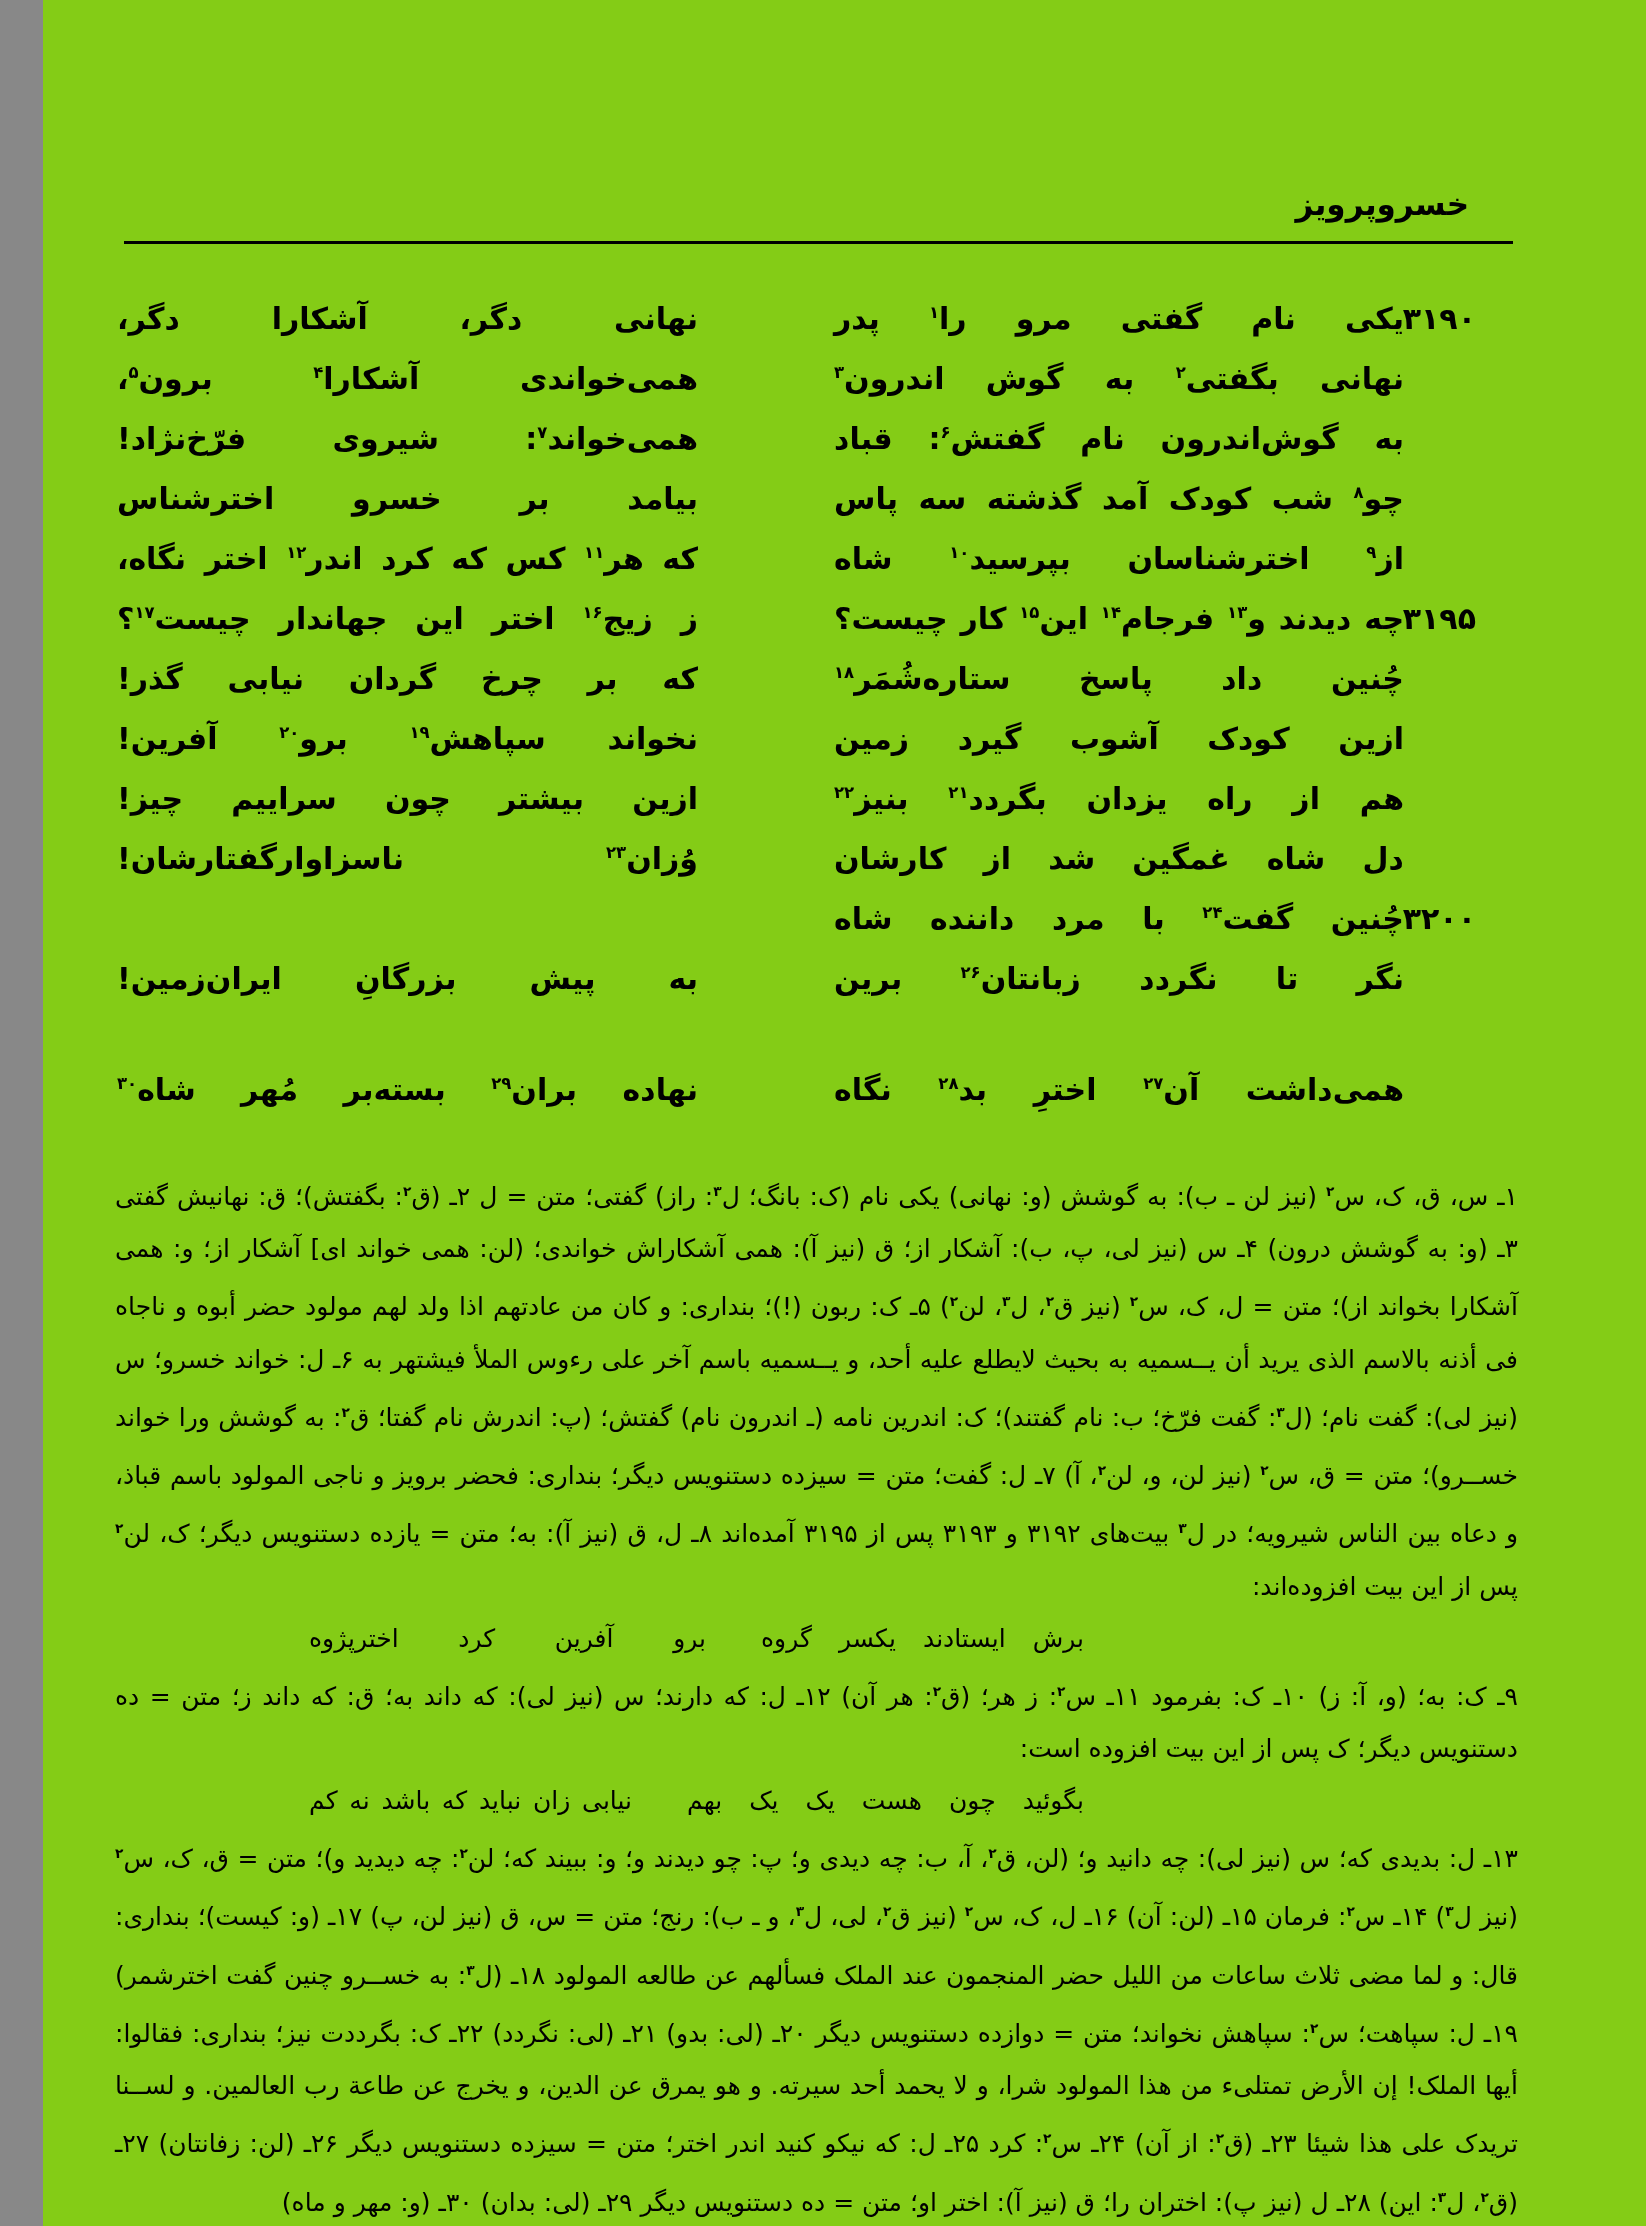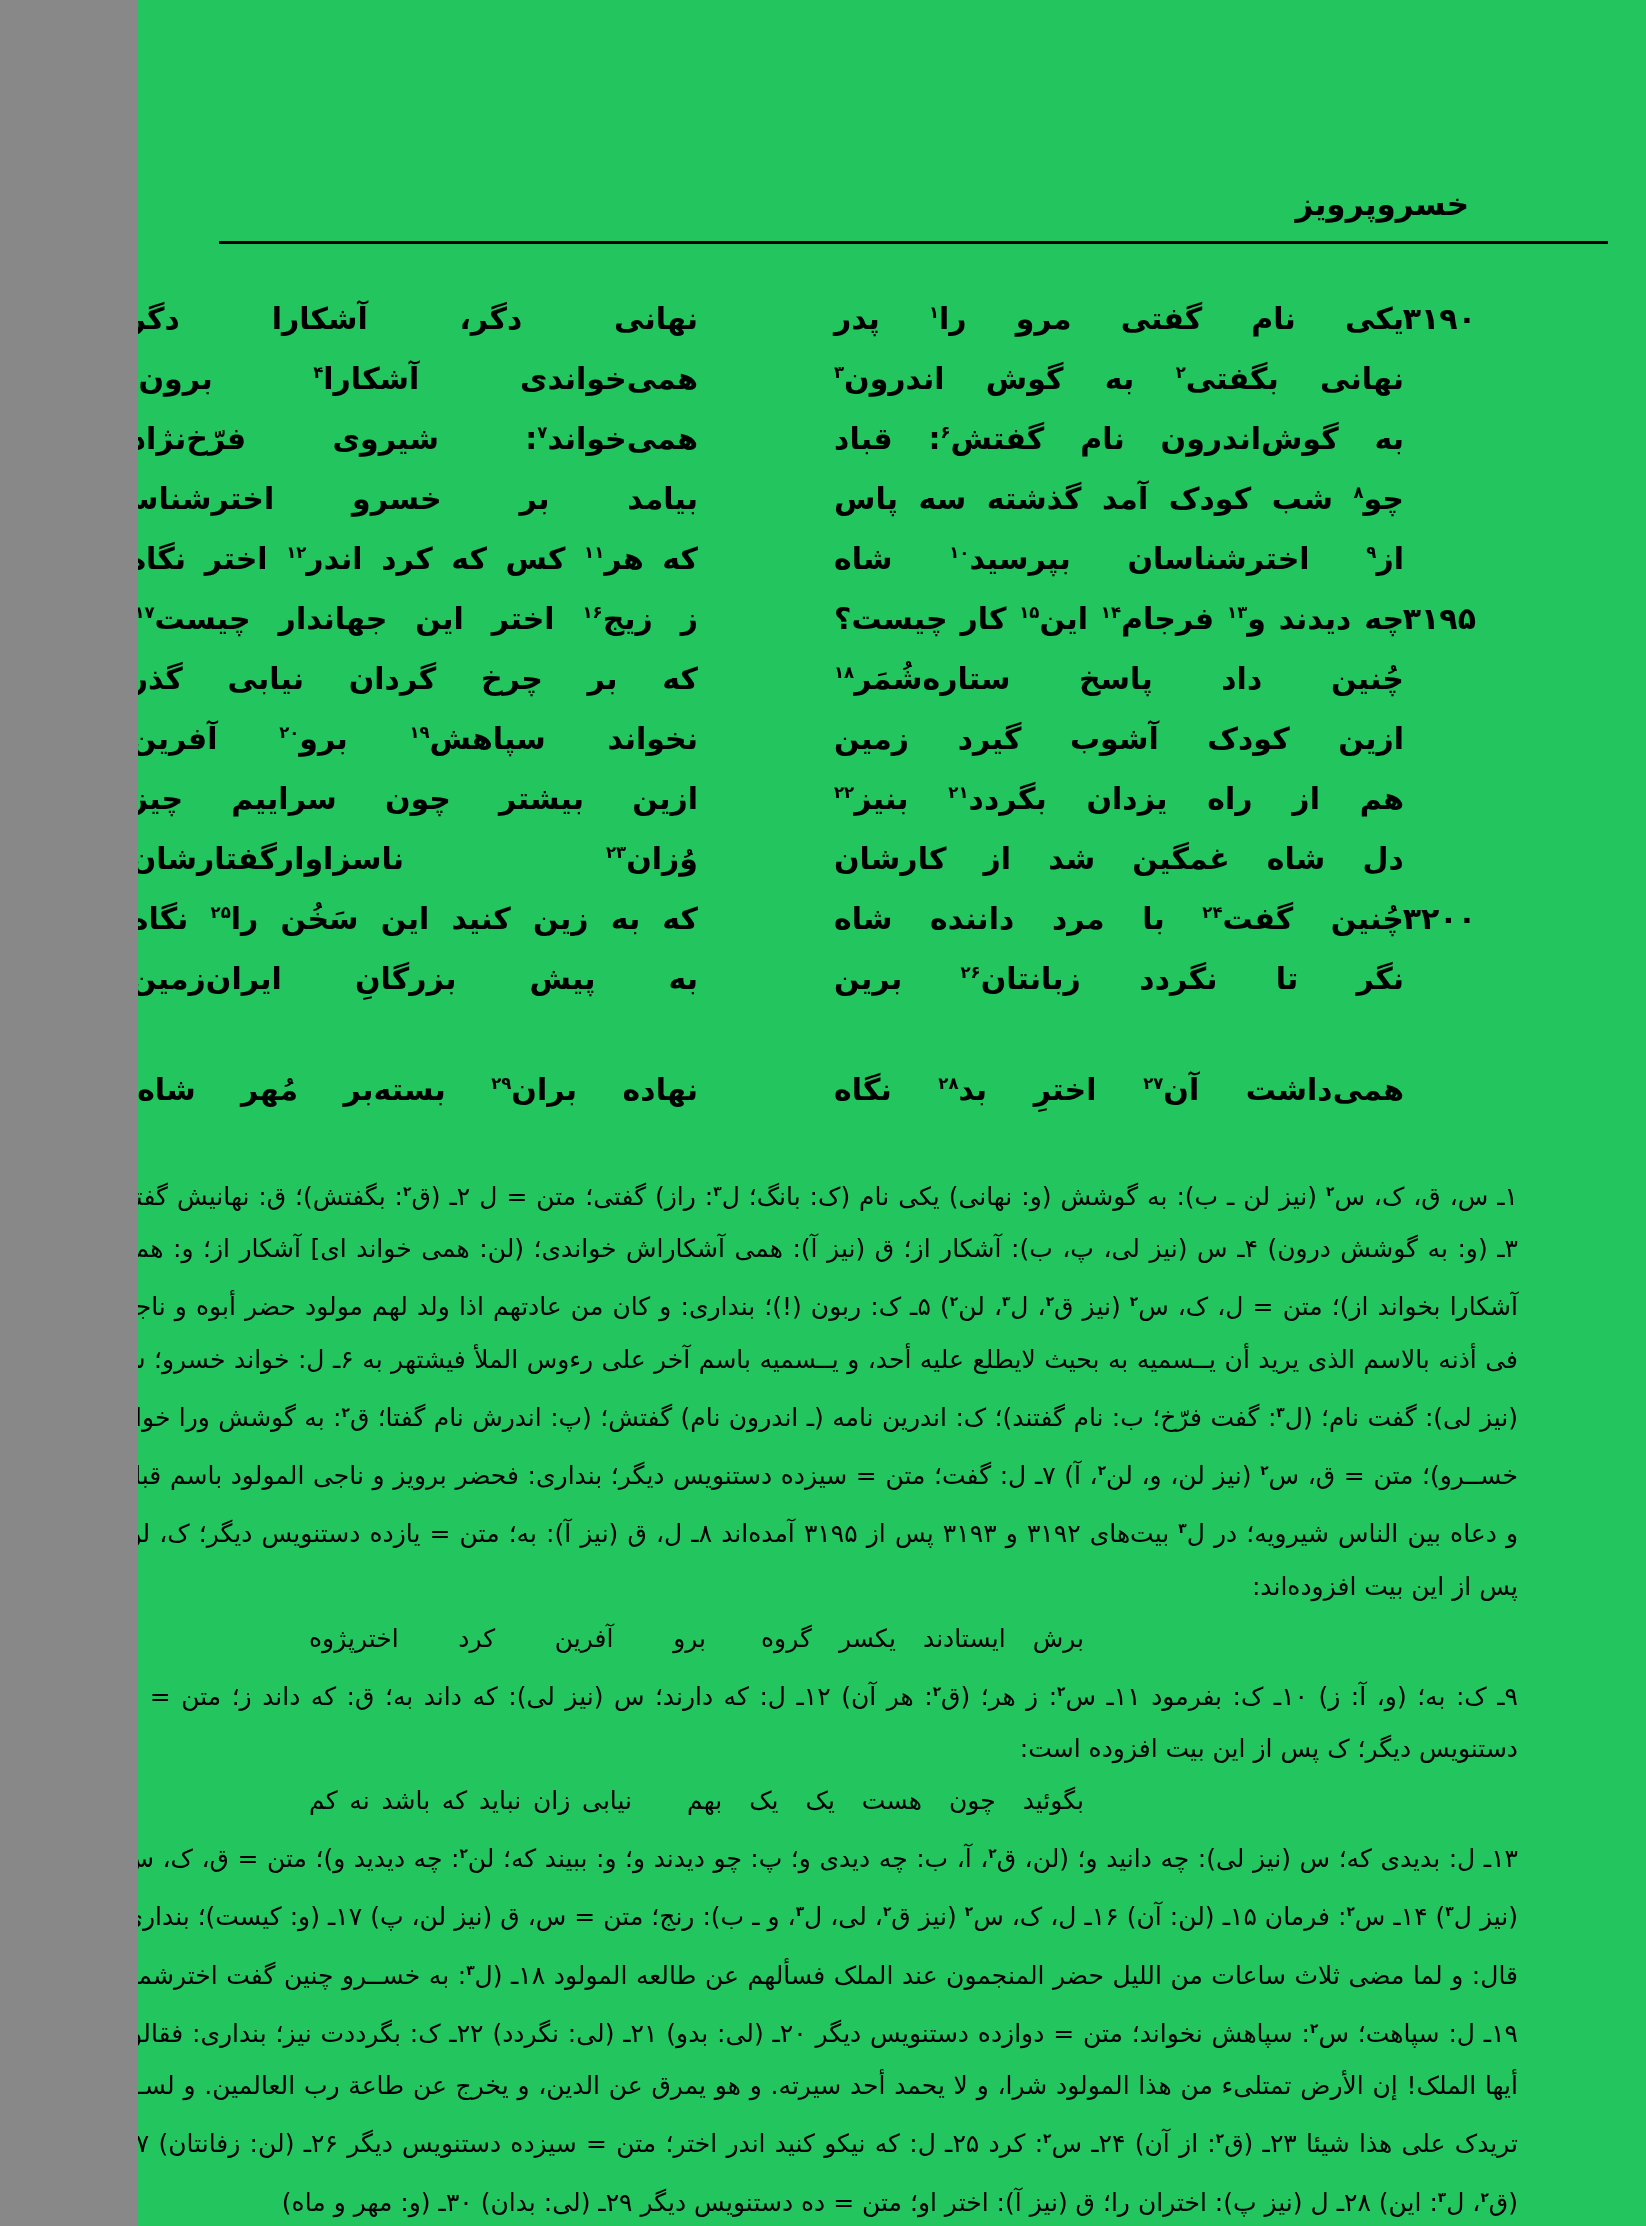--- a/index.html
+++ b/index.html
@@ -1,24 +1,23 @@
 <!DOCTYPE html>
 <html lang="fa" dir="rtl" style="font-size:14.8px"><head>
 <meta charset="utf-8">
 <style>
   html,body{margin:0;padding:0;background:#888;}
   .page{
     position:relative;
-    width:1481px;height:2226px;
-    background:#22c55e;
+    width:1603px;height:2226px;
+    background:#84cc16;
     color:#000;
     font-family:"DejaVu Sans",sans-serif;
     direction:rtl;
     overflow:hidden;
-    padding-left:27px;
   }
   
   .head-title{
     position:absolute;top:186px;right:177px;
     font-size:31px;font-weight:bold;letter-spacing:0;
   }
   .head-rule{
     position:absolute;top:241px;left:81px;width:1389px;
     border-top:3.7px solid #000;
   }
@@ -116,21 +115,20 @@
       <div class="bayt">
         <div class="vnum"></div>
         <div class="hemi hemi-a">دل شاه غمگین شد از کارشان</div>
         <div class="colgap"></div>
         <div class="hemi hemi-b">وُزان<span class="sup">۲۳</span> ناسزاوارگفتارشان!</div>
       </div>
       <div class="bayt">
         <div class="vnum">۳۲۰۰</div>
         <div class="hemi hemi-a">چُنین گفت<span class="sup">۲۴</span> با مرد داننده شاه</div>
         <div class="colgap"></div>
-        <div class="hemi hemi-b">که به زین کنید این سَخُن را<span class="sup">۲۵</span> نگاه!</div>
       </div>
       <div class="bayt">
         <div class="vnum"></div>
         <div class="hemi hemi-a">نگر تا نگردد زبانتان<span class="sup">۲۶</span> برین</div>
         <div class="colgap"></div>
         <div class="hemi hemi-b">به پیش بزرگانِ ایران‌زمین!</div>
       </div>
       <div class="bayt last">
         <div class="vnum"></div>
         <div class="hemi hemi-a">همی‌داشت آن<span class="sup">۲۷</span> اخترِ بد<span class="sup">۲۸</span> نگاه</div>

